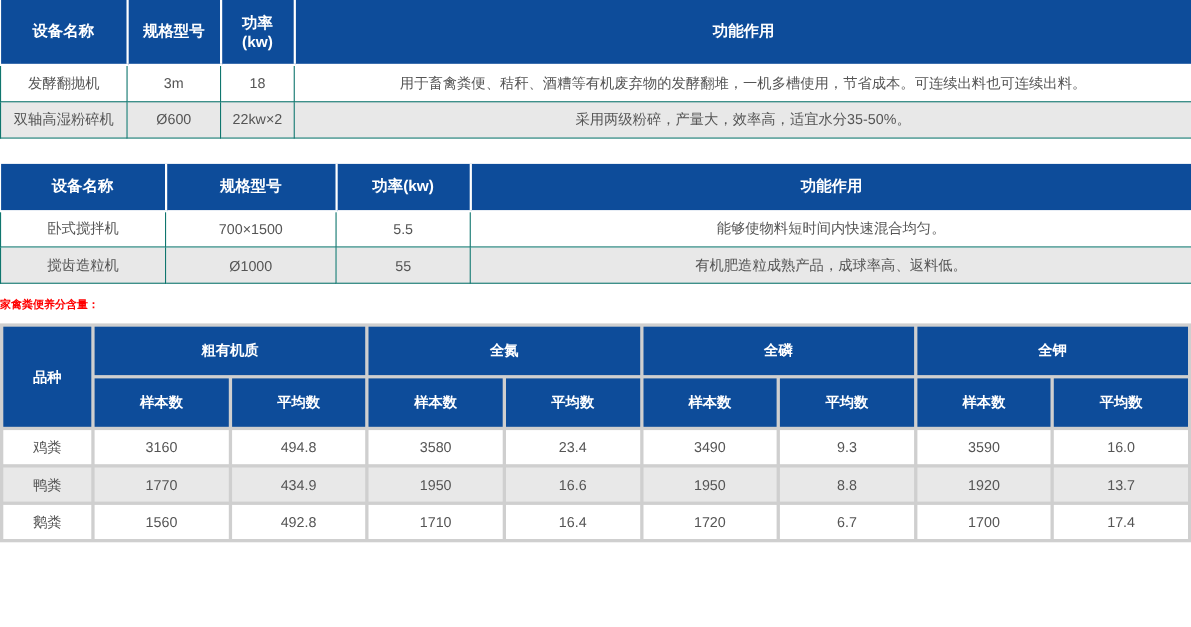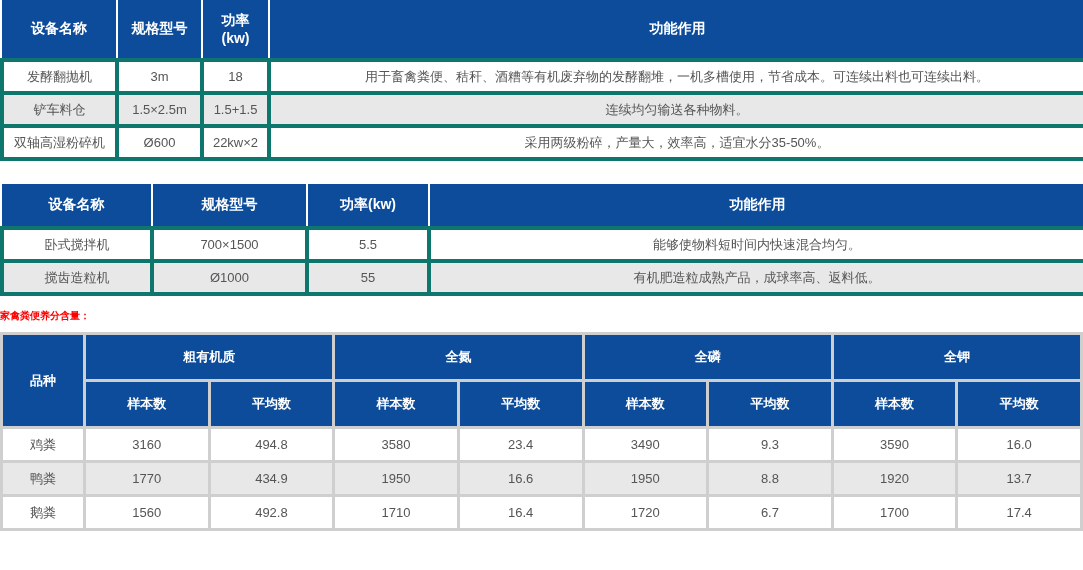--- a/index.html
+++ b/index.html
@@ -32,21 +32,21 @@
     border-bottom: 2px solid #ffffff;
     padding: 12px;
   }
   .eqt th:first-child { border-left: none; }
   .eqt td {
     height: 33px;
     text-align: center;
     font-size: 13px;
     color: var(--text);
     background: #ffffff;
-    border: 4px solid #0f766e;
+    border: 1px solid #0f766e;
     padding: 0 4px;
     overflow: hidden;
     white-space: nowrap;
   }
   .eqt tbody tr:nth-child(even) td { background: var(--alt); }
   .eqt.second { margin-top: 23px; }
 
   
   .nutrient-label {
     margin: 11px 0 0 0;
@@ -102,26 +102,20 @@
     </tr>
   </thead>
   <tbody>
     <tr>
       <td>发酵翻抛机</td>
       <td>3m</td>
       <td>18</td>
       <td>用于畜禽粪便、秸秆、酒糟等有机废弃物的发酵翻堆，一机多槽使用，节省成本。可连续出料也可连续出料。</td>
     </tr>
     <tr>
-      <td>铲车料仓</td>
-      <td>1.5×2.5m</td>
-      <td>1.5+1.5</td>
-      <td>连续均匀输送各种物料。</td>
-    </tr>
-    <tr>
       <td>双轴高湿粉碎机</td>
       <td>Ø600</td>
       <td>22kw×2</td>
       <td>采用两级粉碎，产量大，效率高，适宜水分35-50%。</td>
     </tr>
   </tbody>
 </table>
 
 <table class="eqt second">
   <colgroup>

